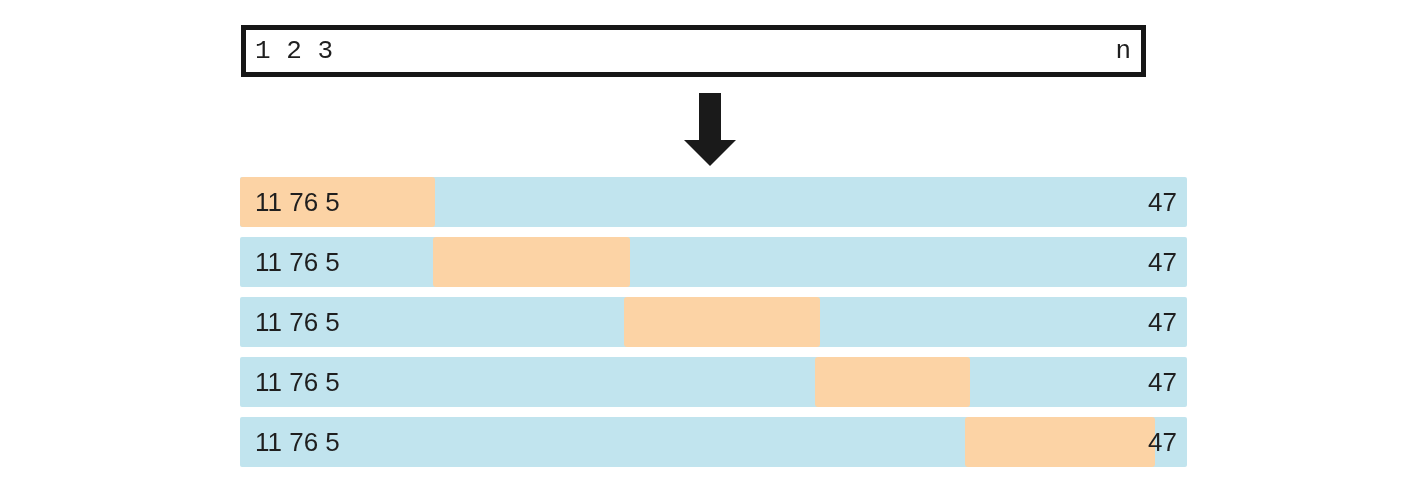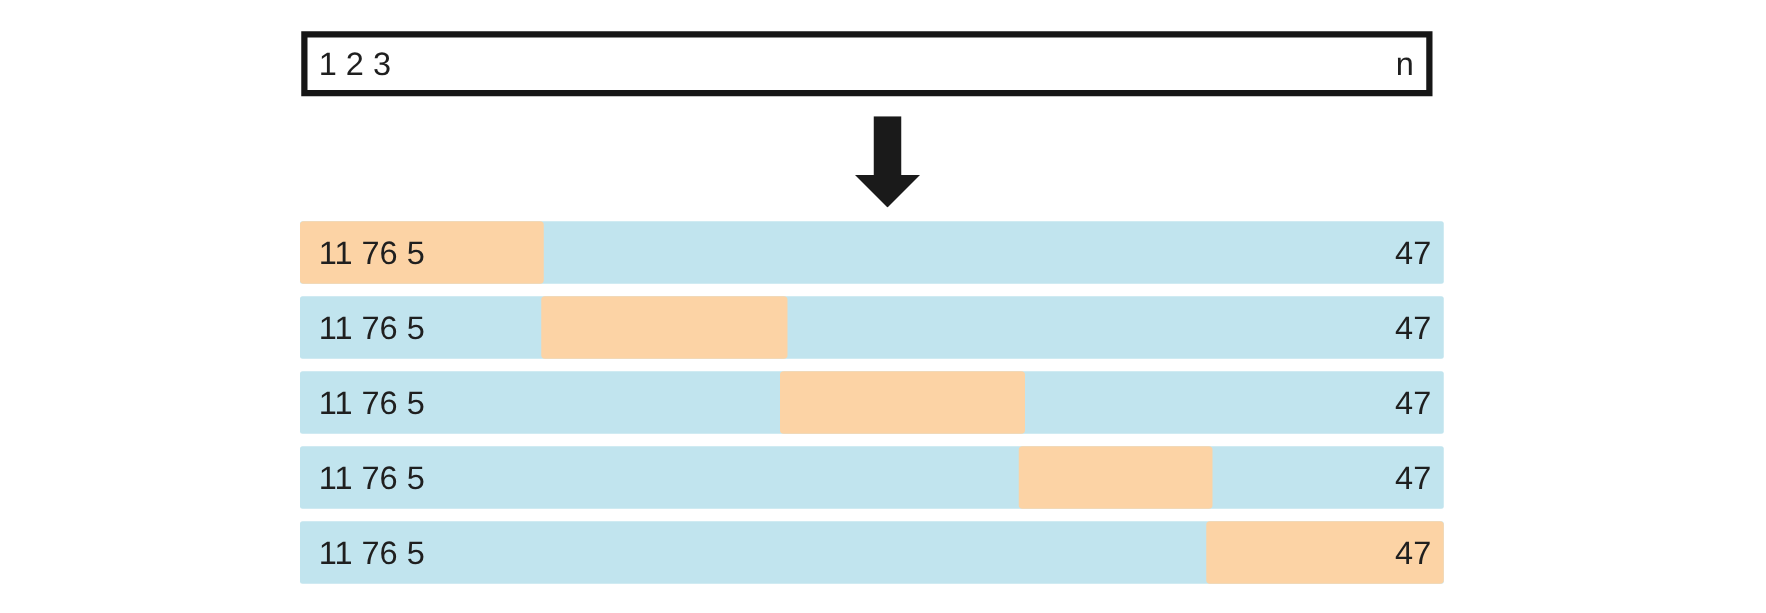--- a/index.html
+++ b/index.html
@@ -24,35 +24,37 @@
     height: 52px;
     box-sizing: border-box;
     border: 5px solid var(--border, #161616);
     background: #ffffff;
     display: flex;
     align-items: center;
     justify-content: space-between;
     padding: 0 10px 0 9px;
     font-size: 26px;
     line-height: 1;
+    font-family: Liberation Mono, monospace;
   }
   .arrow-wrap {
     position: absolute;
     left: 684px;
     top: 93px;
     width: 52px;
     height: 73px;
   }
   .bar {
     position: absolute;
     left: 240px;
     width: 915px;
     height: 50px;
     background: var(--blue, #C1E4EE);
     border-radius: 2px;
+    padding-left: 32px;
   }
   .window {
     position: absolute;
     top: 0;
     bottom: 0;
     background: var(--orange, #FCD3A5);
     border-radius: 3px;
   }
   .bar .left-label {
     position: absolute;

